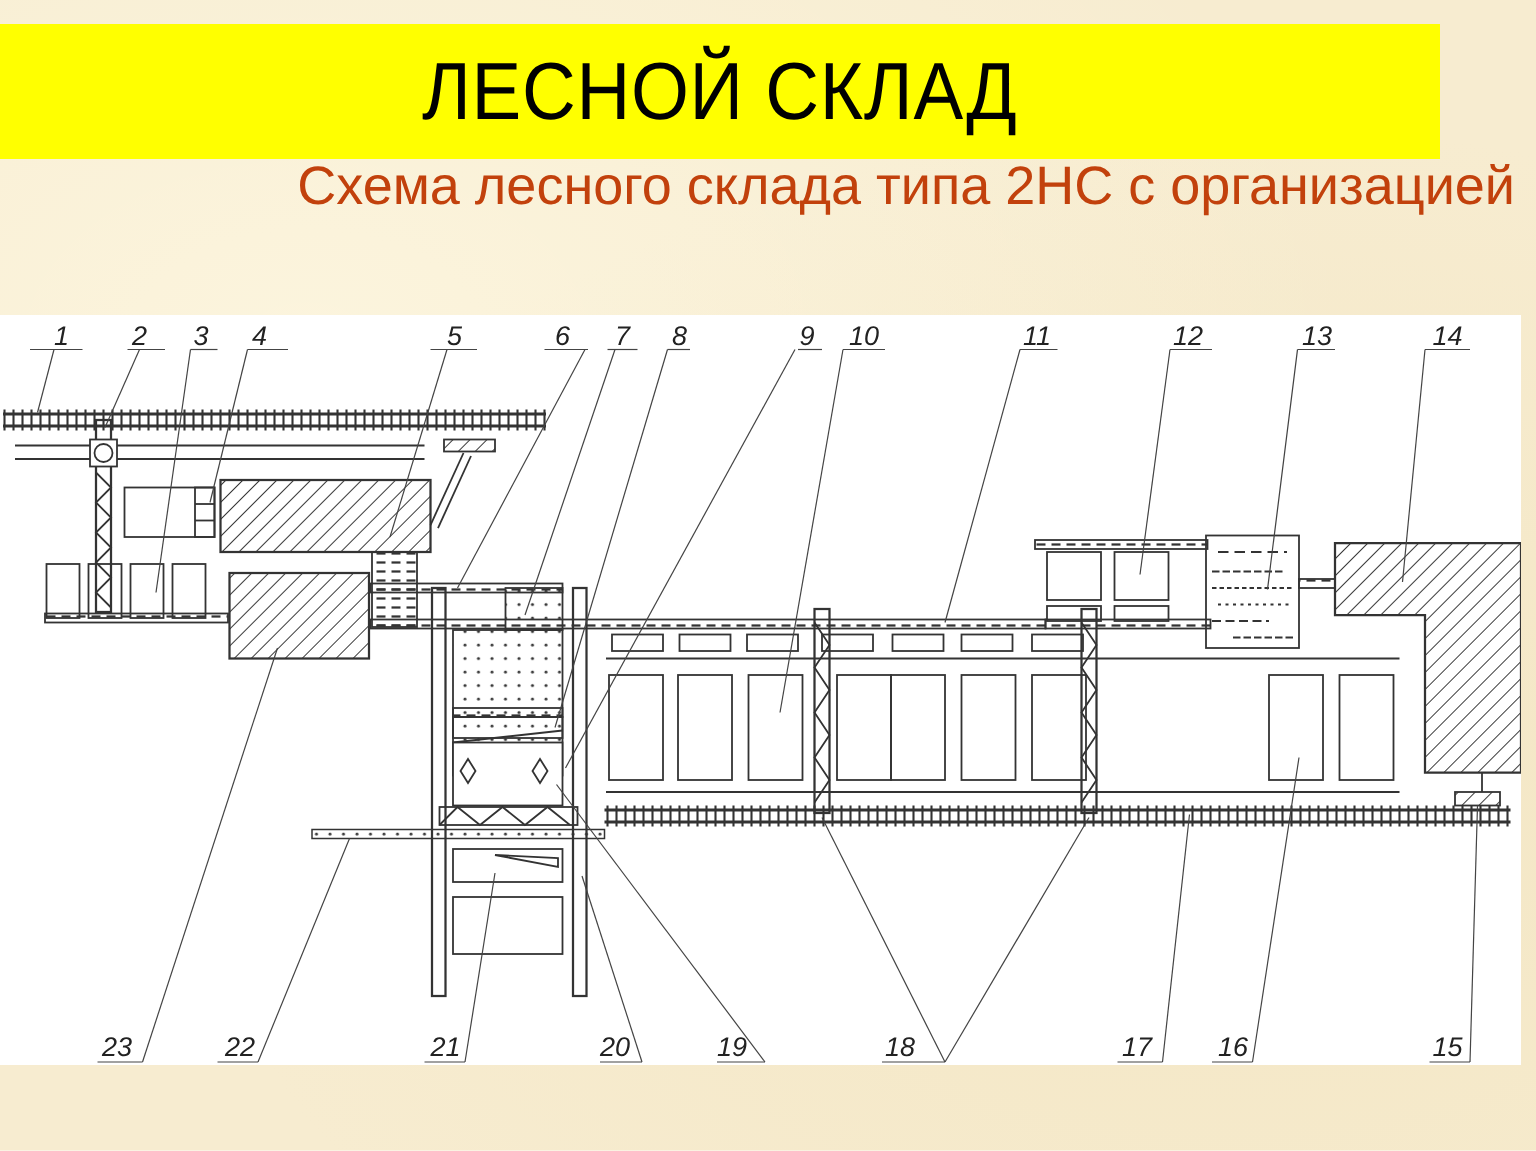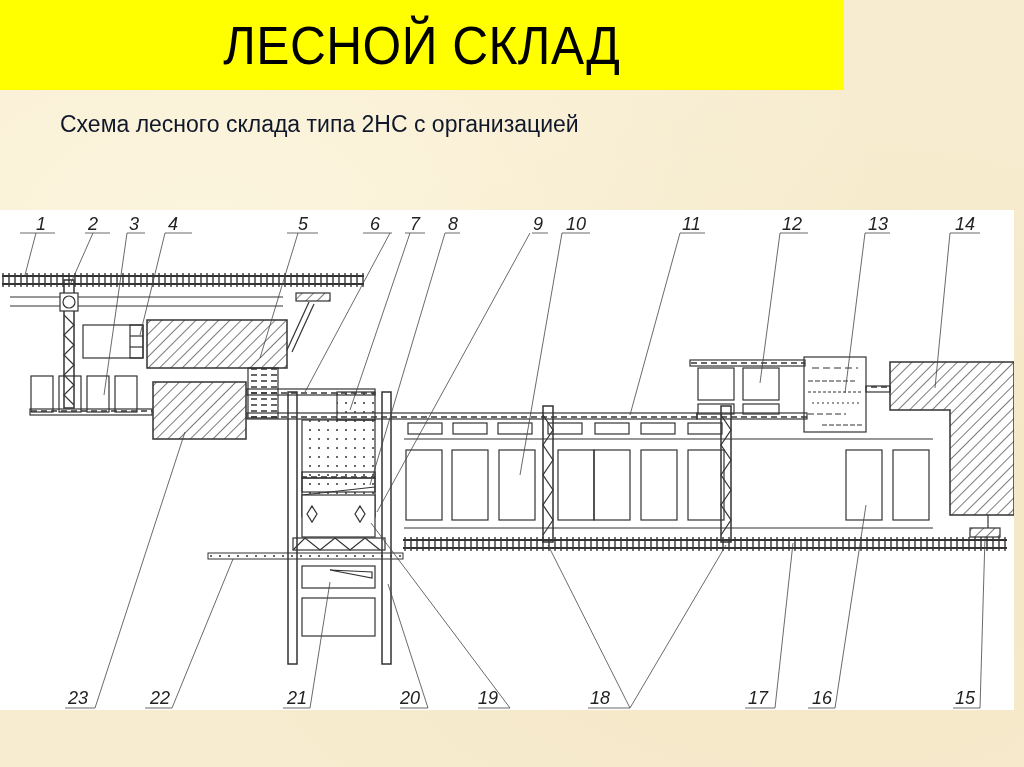--- a/index.html
+++ b/index.html
@@ -1,23 +1,23 @@
 <!DOCTYPE html>
 <html><head>
 <meta charset="utf-8">
 <style>
   html,body{margin:0;padding:0;}
   body{width:1024px;height:767px;overflow:hidden;background:#f8eed2;font-family:"Liberation Sans",sans-serif;position:relative;}
   .bg{position:absolute;inset:0;background:
       radial-gradient(ellipse at 20% 30%, rgba(255,250,230,.6), rgba(0,0,0,0) 60%),
       radial-gradient(ellipse at 80% 70%, rgba(240,225,185,.5), rgba(0,0,0,0) 60%),
       #f7ecd0;}
-  .header{position:absolute;left:0;top:0;width:844px;height:90px;background:#ffff00;display:flex;align-items:center;justify-content:center;}
+  .header{position:absolute;left:0;top:16px;width:960px;height:90px;background:#ffff00;display:flex;align-items:center;justify-content:center;}
   .header h1{margin:0;font-weight:normal;font-size:54px;color:#000;letter-spacing:0.5px;transform:scaleX(0.92);}
-  .subtitle{position:absolute;left:60px;top:104px;width:950px;text-align:left;color:#0f172a;font-size:23px;line-height:40px;}
+  .subtitle{position:absolute;left:60px;top:104px;width:950px;text-align:right;color:#c2410c;font-size:36px;line-height:40px;}
   .subtitle div{white-space:nowrap;}
   .panel{position:absolute;left:0;top:210px;width:1014px;height:500px;background:#ffffff;}
   svg{position:absolute;left:0;top:210px;}
   .lbl{font-family:"Liberation Sans",sans-serif;font-style:italic;font-size:18px;fill:#222;}
 </style>
 </head>
 <body>
 
 <div class="bg"></div>
 

